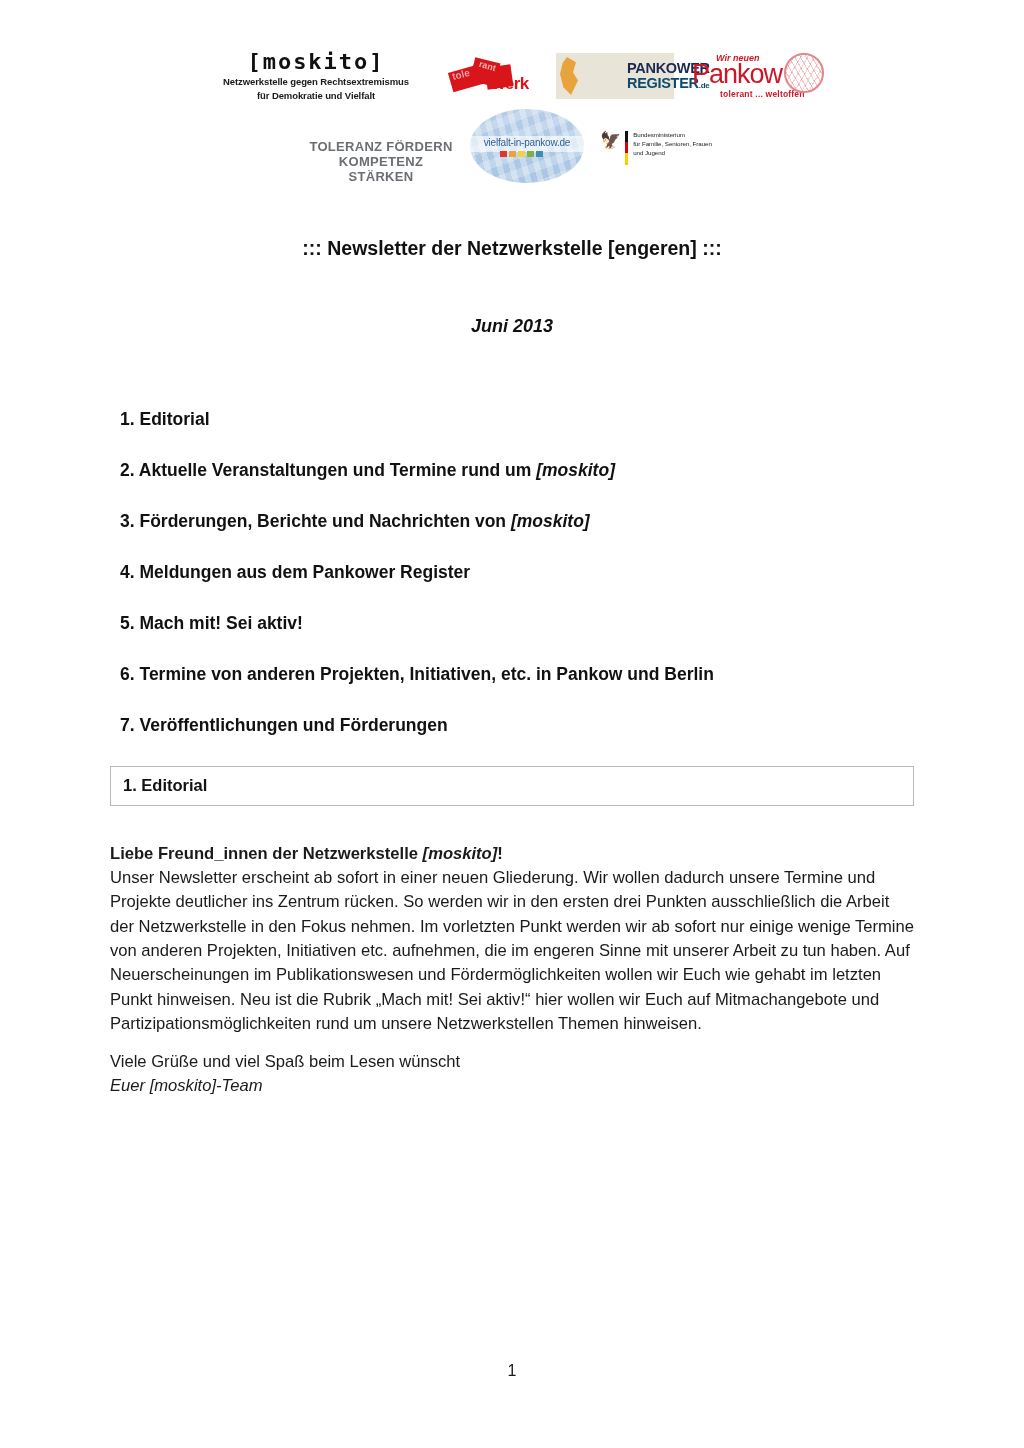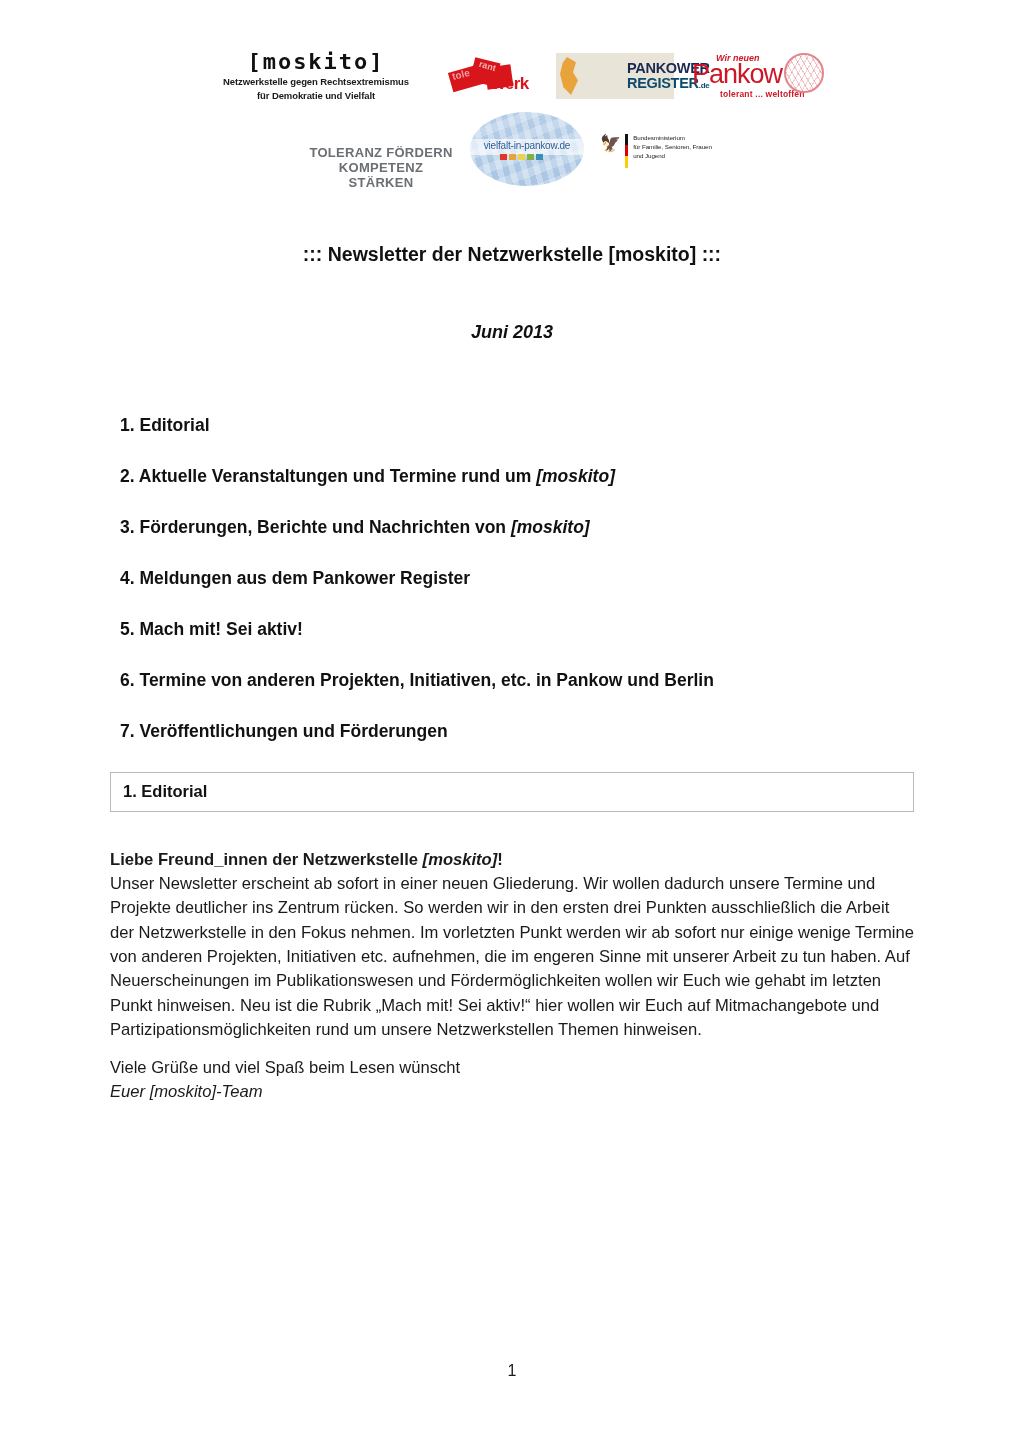--- a/index.html
+++ b/index.html
@@ -148,21 +148,21 @@
   .logo-tol .fig .body {
     width: 11px; margin: 0 auto;
     clip-path: polygon(0% 6%, 30% 0%, 50% 22%, 70% 0%, 100% 6%, 72% 36%, 82% 100%, 58% 100%, 50% 62%, 42% 100%, 18% 100%, 28% 36%);
   }
   .logo-tol .fig.s .head { width:4px; height:4px; }
   .logo-tol .fig.s .body { width: 9px; height: 14px; }
   .logo-tol .fig.m .body { height: 18px; }
   .logo-tol .fig.l .body { height: 23px; width: 13px; }
   .logo-tol .fig.l .head { width:6px; height:6px; }
   .logo-tol .tol-txt {
-    text-align: center; margin-top: 10px;
+    text-align: center; margin-top: 4px;
   }
   .logo-tol .tol-l1, .logo-tol .tol-l2 {
     font-size: 13px; font-weight: bold; color: #6b6f74;
     letter-spacing: 0.3px; line-height: 1.15;
   }
 
   
   .logo-vip {
     position: relative; width: 114px; height: 74px;
   }
@@ -363,21 +363,21 @@
         <span class="bm-txt">
           <span style="display:block">Bundesministerium</span>
           <span style="display:block">für Familie, Senioren, Frauen</span>
           <span style="display:block">und Jugend</span>
         </span>
       </div>
 
     </div>
   </div>
 
-  <div class="doc-title">::: Newsletter der Netzwerkstelle [moskito] :::</div>
+  <div class="doc-title">::: Newsletter der Netzwerkstelle [engeren] :::</div>
   <div class="doc-date">Juni 2013</div>
 
   <div class="toc">
     <div class="toc-item">
       <span>1.</span>
       <span>Editorial</span><span class="it"></span>
     </div>
     <div class="toc-item">
       <span>2.</span>
       <span>Aktuelle Veranstaltungen und Termine rund um </span><span class="it">[moskito]</span>

